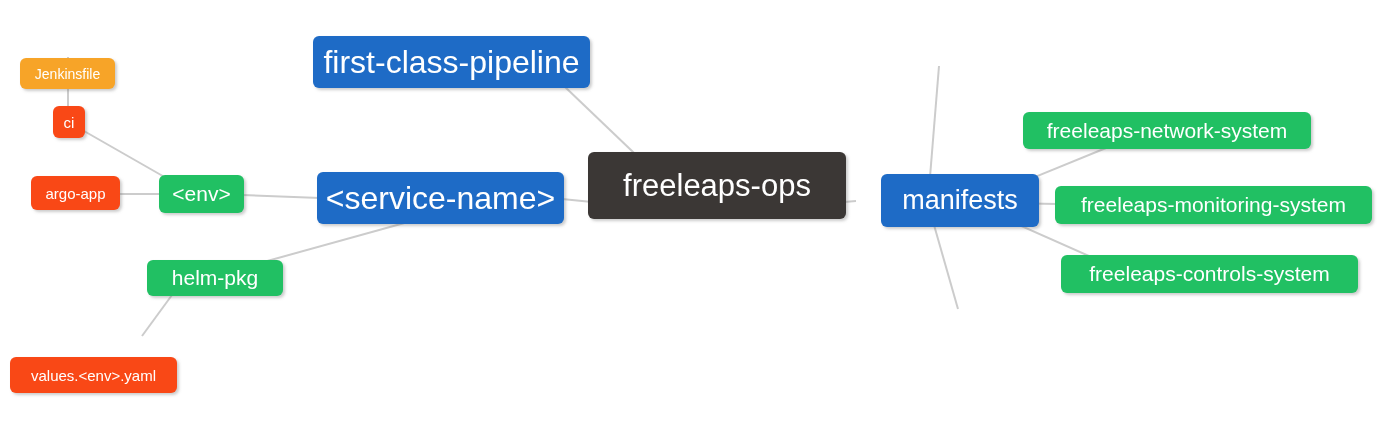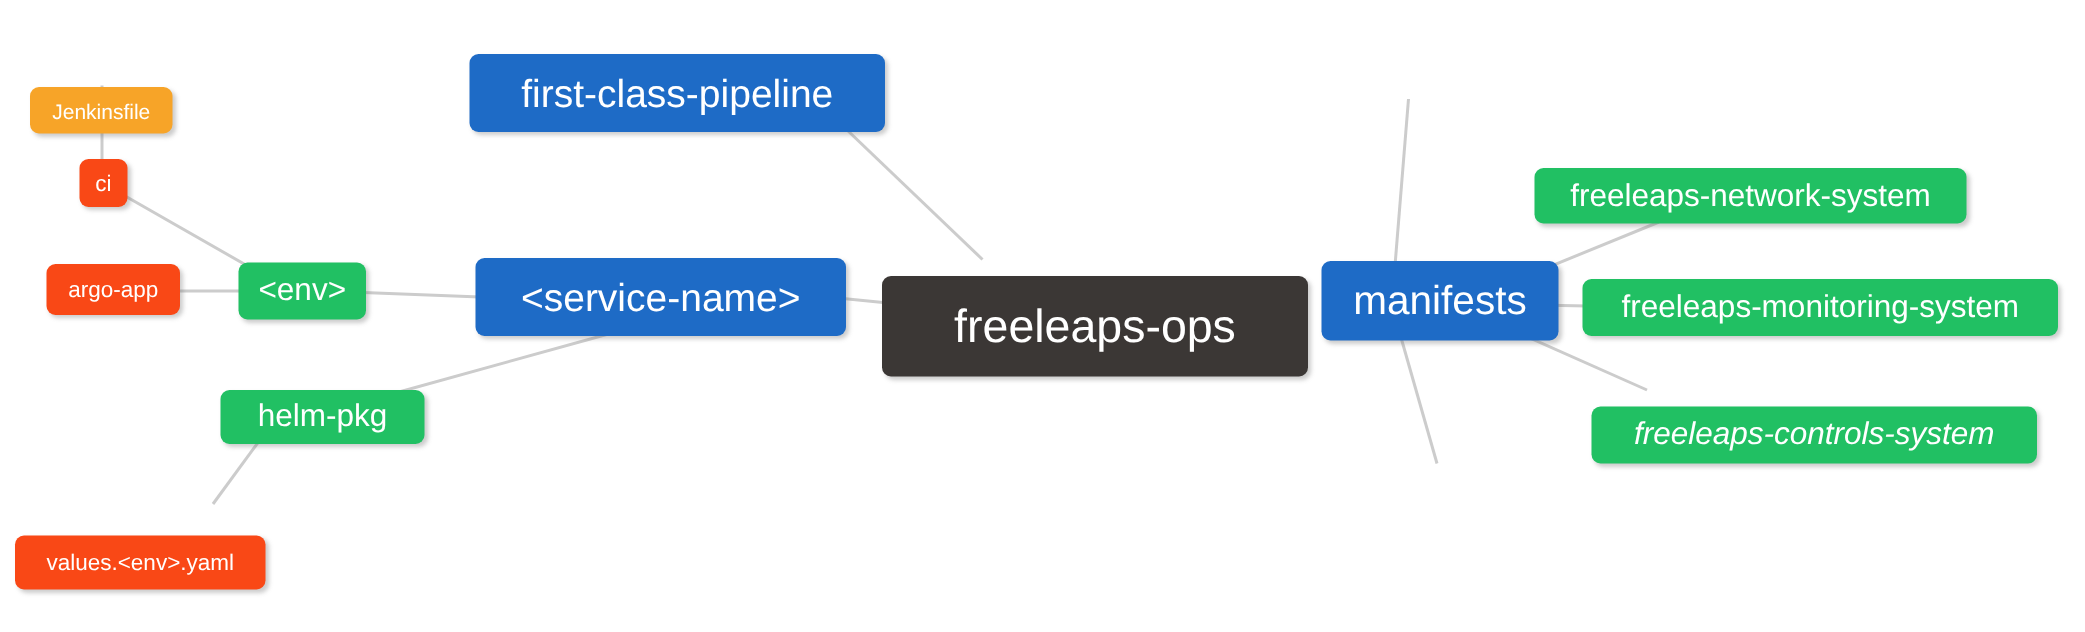--- a/index.html
+++ b/index.html
@@ -27,21 +27,21 @@
     overflow: hidden;
   }
   .c-blue   { background: #1E6BC6; }
   .c-green  { background: #21C063; }
   .c-orange { background: #F7A428; margin-top: 31px; }
   .c-red    { background: #F94816; }
   .c-dark   { background: #3B3735; }
   .sz-14 { font-size: 14px; }
   .sz-15 { font-size: 15px; }
   .sz-21 { font-size: 21px; }
-  .sz-26 { font-size: 26px; }
+  .sz-26 { font-size: 32px; }
   .sz-27 { font-size: 27px; }
   .sz-31 { font-size: 31px; }
 </style>
 </head>
 <body>
 
 <div class="canvas">
 
   <svg class="edge-layer" viewBox="0 0 1390 421" xmlns="http://www.w3.org/2000/svg">
     <line class="edge" x1="68" y1="57" x2="68" y2="106"></line>
@@ -69,25 +69,25 @@
   <div class="node c-green sz-21" style="left:159px; top:175px; width:85px;  height:38px;">&lt;env&gt;</div>
 
   <div class="node c-green sz-21" style="left:147px; top:260px; width:136px; height:36px;">helm-pkg</div>
 
   <div class="node c-red sz-15" style="left:10px;  top:333px; width:167px; height:36px;margin-top:24px;">values.&lt;env&gt;.yaml</div>
 
   <div class="node c-blue sz-26" style="left:313px; top:36px;  width:277px; height:52px;">first-class-pipeline</div>
 
   <div class="node c-blue sz-26" style="left:317px; top:172px; width:247px; height:52px;">&lt;service-name&gt;</div>
 
-  <div class="node c-dark sz-31" style="left:588px; top:184px; width:284px; height:67px;">freeleaps-ops</div>
+  <div class="node c-dark sz-31" style="left:588px; top:152px; width:258px; height:67px;">freeleaps-ops</div>
 
   <div class="node c-blue sz-27" style="left:852px; top:174px; width:158px; height:53px;margin-left:29px;">manifests</div>
 
 
   <div class="node c-green sz-21" style="left:1023px; top:112px; width:288px; height:37px;">freeleaps-network-system</div>
 
   <div class="node c-green sz-21" style="left:1055px; top:186px; width:317px; height:38px;">freeleaps-monitoring-system</div>
 
-  <div class="node c-green sz-21" style="left:1061px; top:271px; width:297px; height:38px;font-style:italic;">freeleaps-controls-system</div>
+  <div class="node c-green sz-21" style="left:1061px; top:255px; width:297px; height:38px;">freeleaps-controls-system</div>
 
 
 </div>
 
 </body></html>

